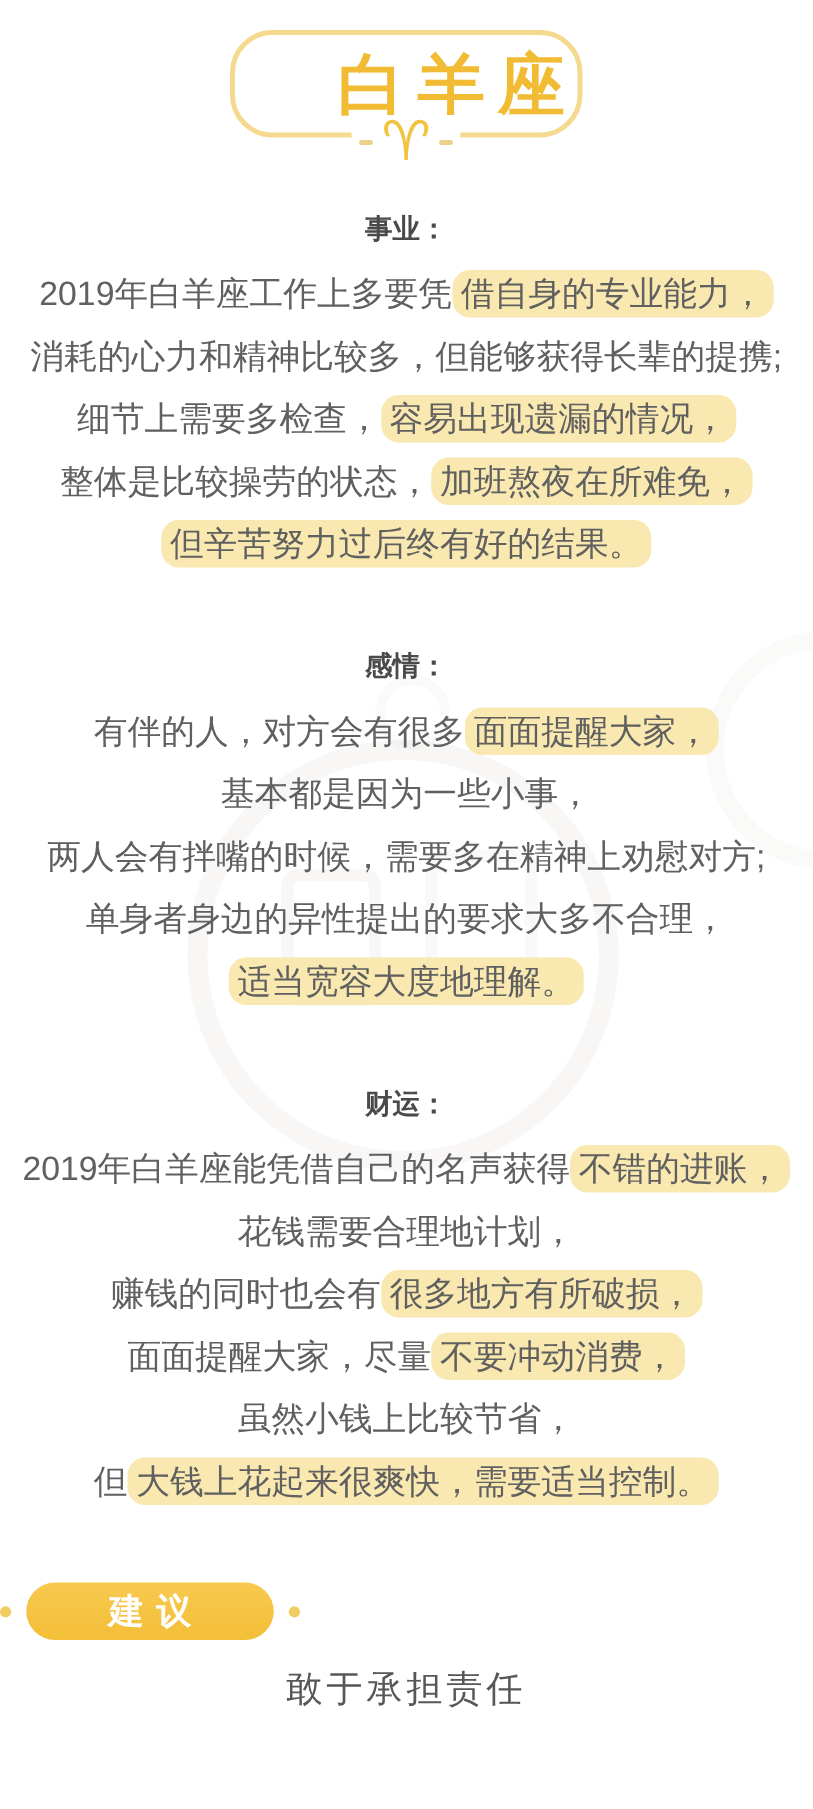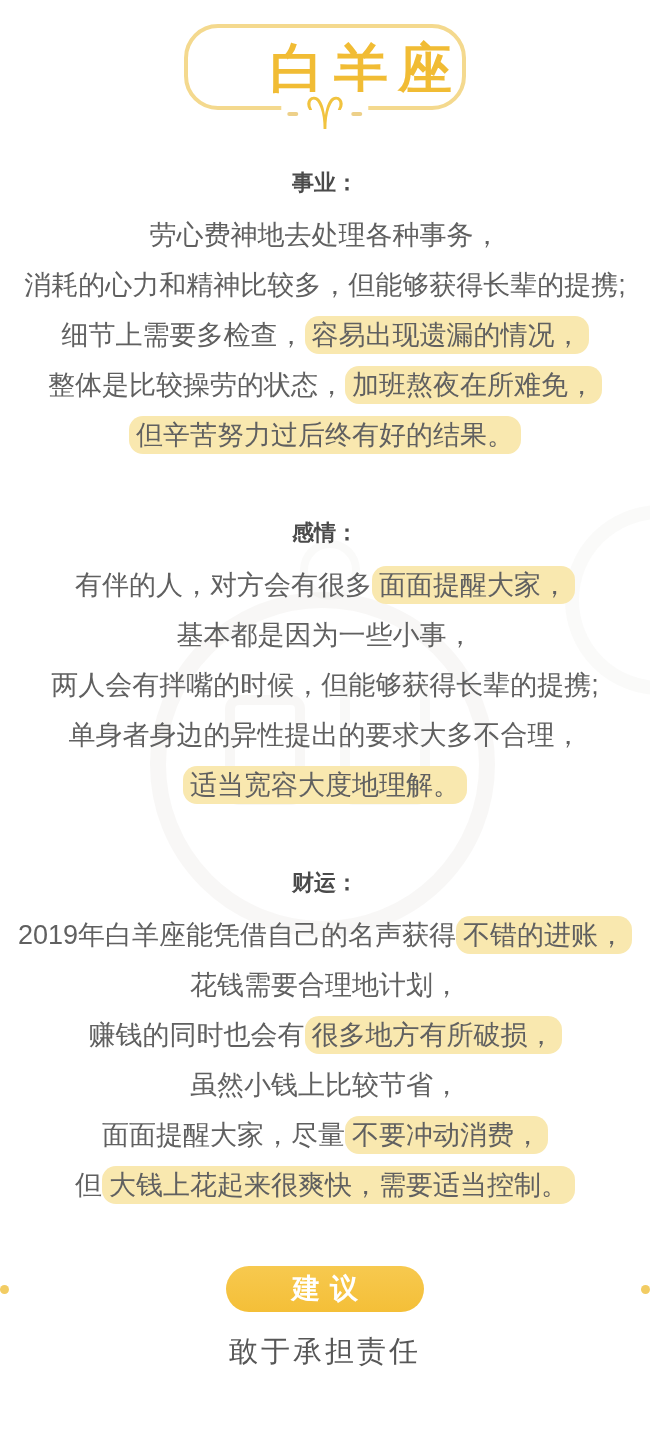--- a/index.html
+++ b/index.html
@@ -52,21 +52,21 @@
     line-height:38px;margin-bottom:8px;
   }
   .line{font-size:27px;color:var(--body-text);line-height:50px;white-space:nowrap;}
   .hl{
     background:var(--highlight);border-radius:14px;padding:4px 7px;
     box-decoration-break:clone;-webkit-box-decoration-break:clone;
   }
 
   
   .advice{margin-top:56px;}
-  .advice-row{display:flex;align-items:center;justify-content:space-between;gap:12px;}
+  .advice-row{display:flex;align-items:center;justify-content:flex-start;gap:12px;}
   .dot{width:9px;height:9px;border-radius:50%;background:#F2CC63;}
   .advice-pill{
     background:linear-gradient(180deg,#F7C94F,#F4BF38);
     color:var(--pill-text);font-weight:bold;font-size:28px;letter-spacing:10px;
     text-indent:10px;padding:7px 56px;border-radius:26px;line-height:32px;
   }
   .advice-text{
     margin-top:20px;font-size:29px;font-weight:normal;color:#575757;letter-spacing:3px;
   }
 </style>
@@ -86,41 +86,41 @@
     <div class="symbol-wrap">
       <span class="tick"></span>
       <span class="aries-symbol">♈</span>
       <span class="tick"></span>
     </div>
   </div>
 
   <div id="sections-host">
       <section class="section">
         <h2 class="section-heading">事业：</h2>
-        <div class="line"><span>劳心费神地去处理各种事务，</span></div>
+        <div class="line"><span>2019年白羊座工作上多要凭</span><span class="hl">借自身的专业能力，</span></div>
         <div class="line"><span>消耗的心力和精神比较多，但能够获得长辈的提携;</span></div>
         <div class="line"><span>细节上需要多检查，</span><span class="hl">容易出现遗漏的情况，</span></div>
         <div class="line"><span>整体是比较操劳的状态，</span><span class="hl">加班熬夜在所难免，</span></div>
         <div class="line"><span class="hl">但辛苦努力过后终有好的结果。</span></div>
       </section>
       <section class="section">
         <h2 class="section-heading">感情：</h2>
         <div class="line"><span>有伴的人，对方会有很多</span><span class="hl">面面提醒大家，</span></div>
         <div class="line"><span>基本都是因为一些小事，</span></div>
-        <div class="line"><span>两人会有拌嘴的时候，但能够获得长辈的提携;</span></div>
+        <div class="line"><span>两人会有拌嘴的时候，需要多在精神上劝慰对方;</span></div>
         <div class="line"><span>单身者身边的异性提出的要求大多不合理，</span></div>
         <div class="line"><span class="hl">适当宽容大度地理解。</span></div>
       </section>
       <section class="section">
         <h2 class="section-heading">财运：</h2>
         <div class="line"><span>2019年白羊座能凭借自己的名声获得</span><span class="hl">不错的进账，</span></div>
         <div class="line"><span>花钱需要合理地计划，</span></div>
         <div class="line"><span>赚钱的同时也会有</span><span class="hl">很多地方有所破损，</span></div>
+        <div class="line"><span>面面提醒大家，尽量</span><span class="hl">不要冲动消费，</span></div>
         <div class="line"><span>虽然小钱上比较节省，</span></div>
-        <div class="line"><span>面面提醒大家，尽量</span><span class="hl">不要冲动消费，</span></div>
         <div class="line"><span>但</span><span class="hl">大钱上花起来很爽快，需要适当控制。</span></div>
       </section>
     </div>
 
   <div class="advice">
     <div class="advice-row">
       <span class="dot"></span>
       <span class="advice-pill">建议</span>
       <span class="dot"></span>
     </div>

